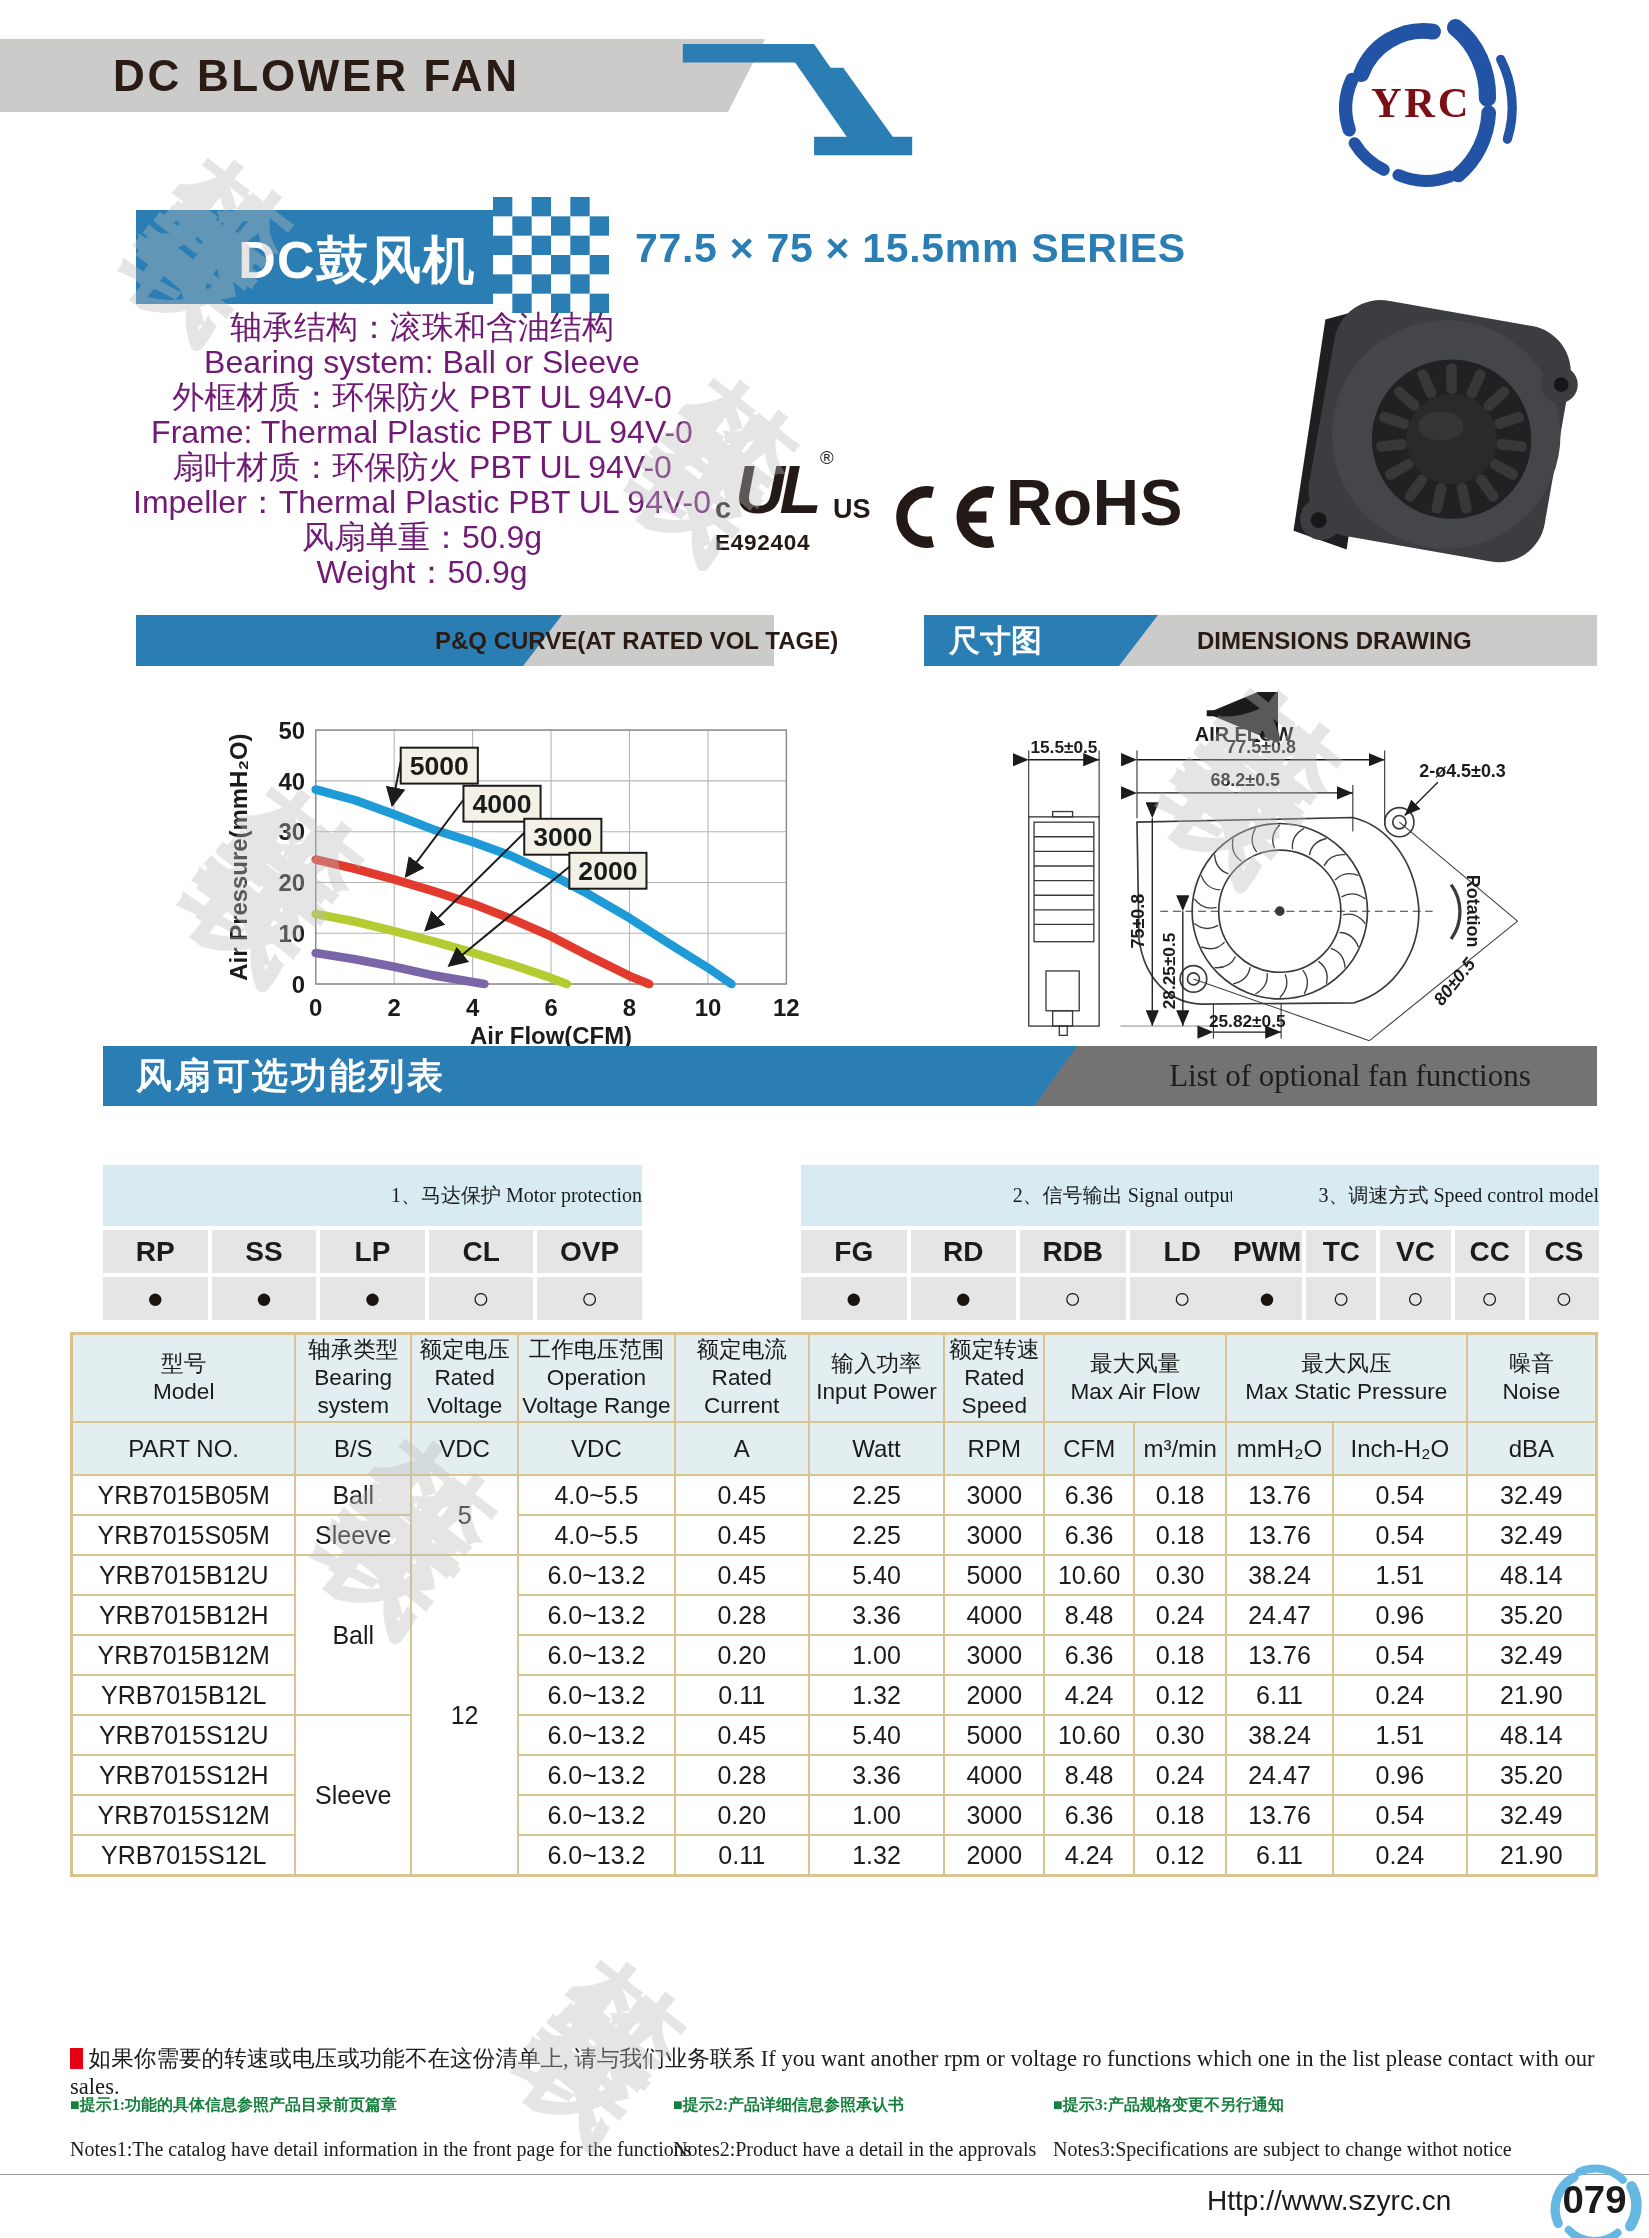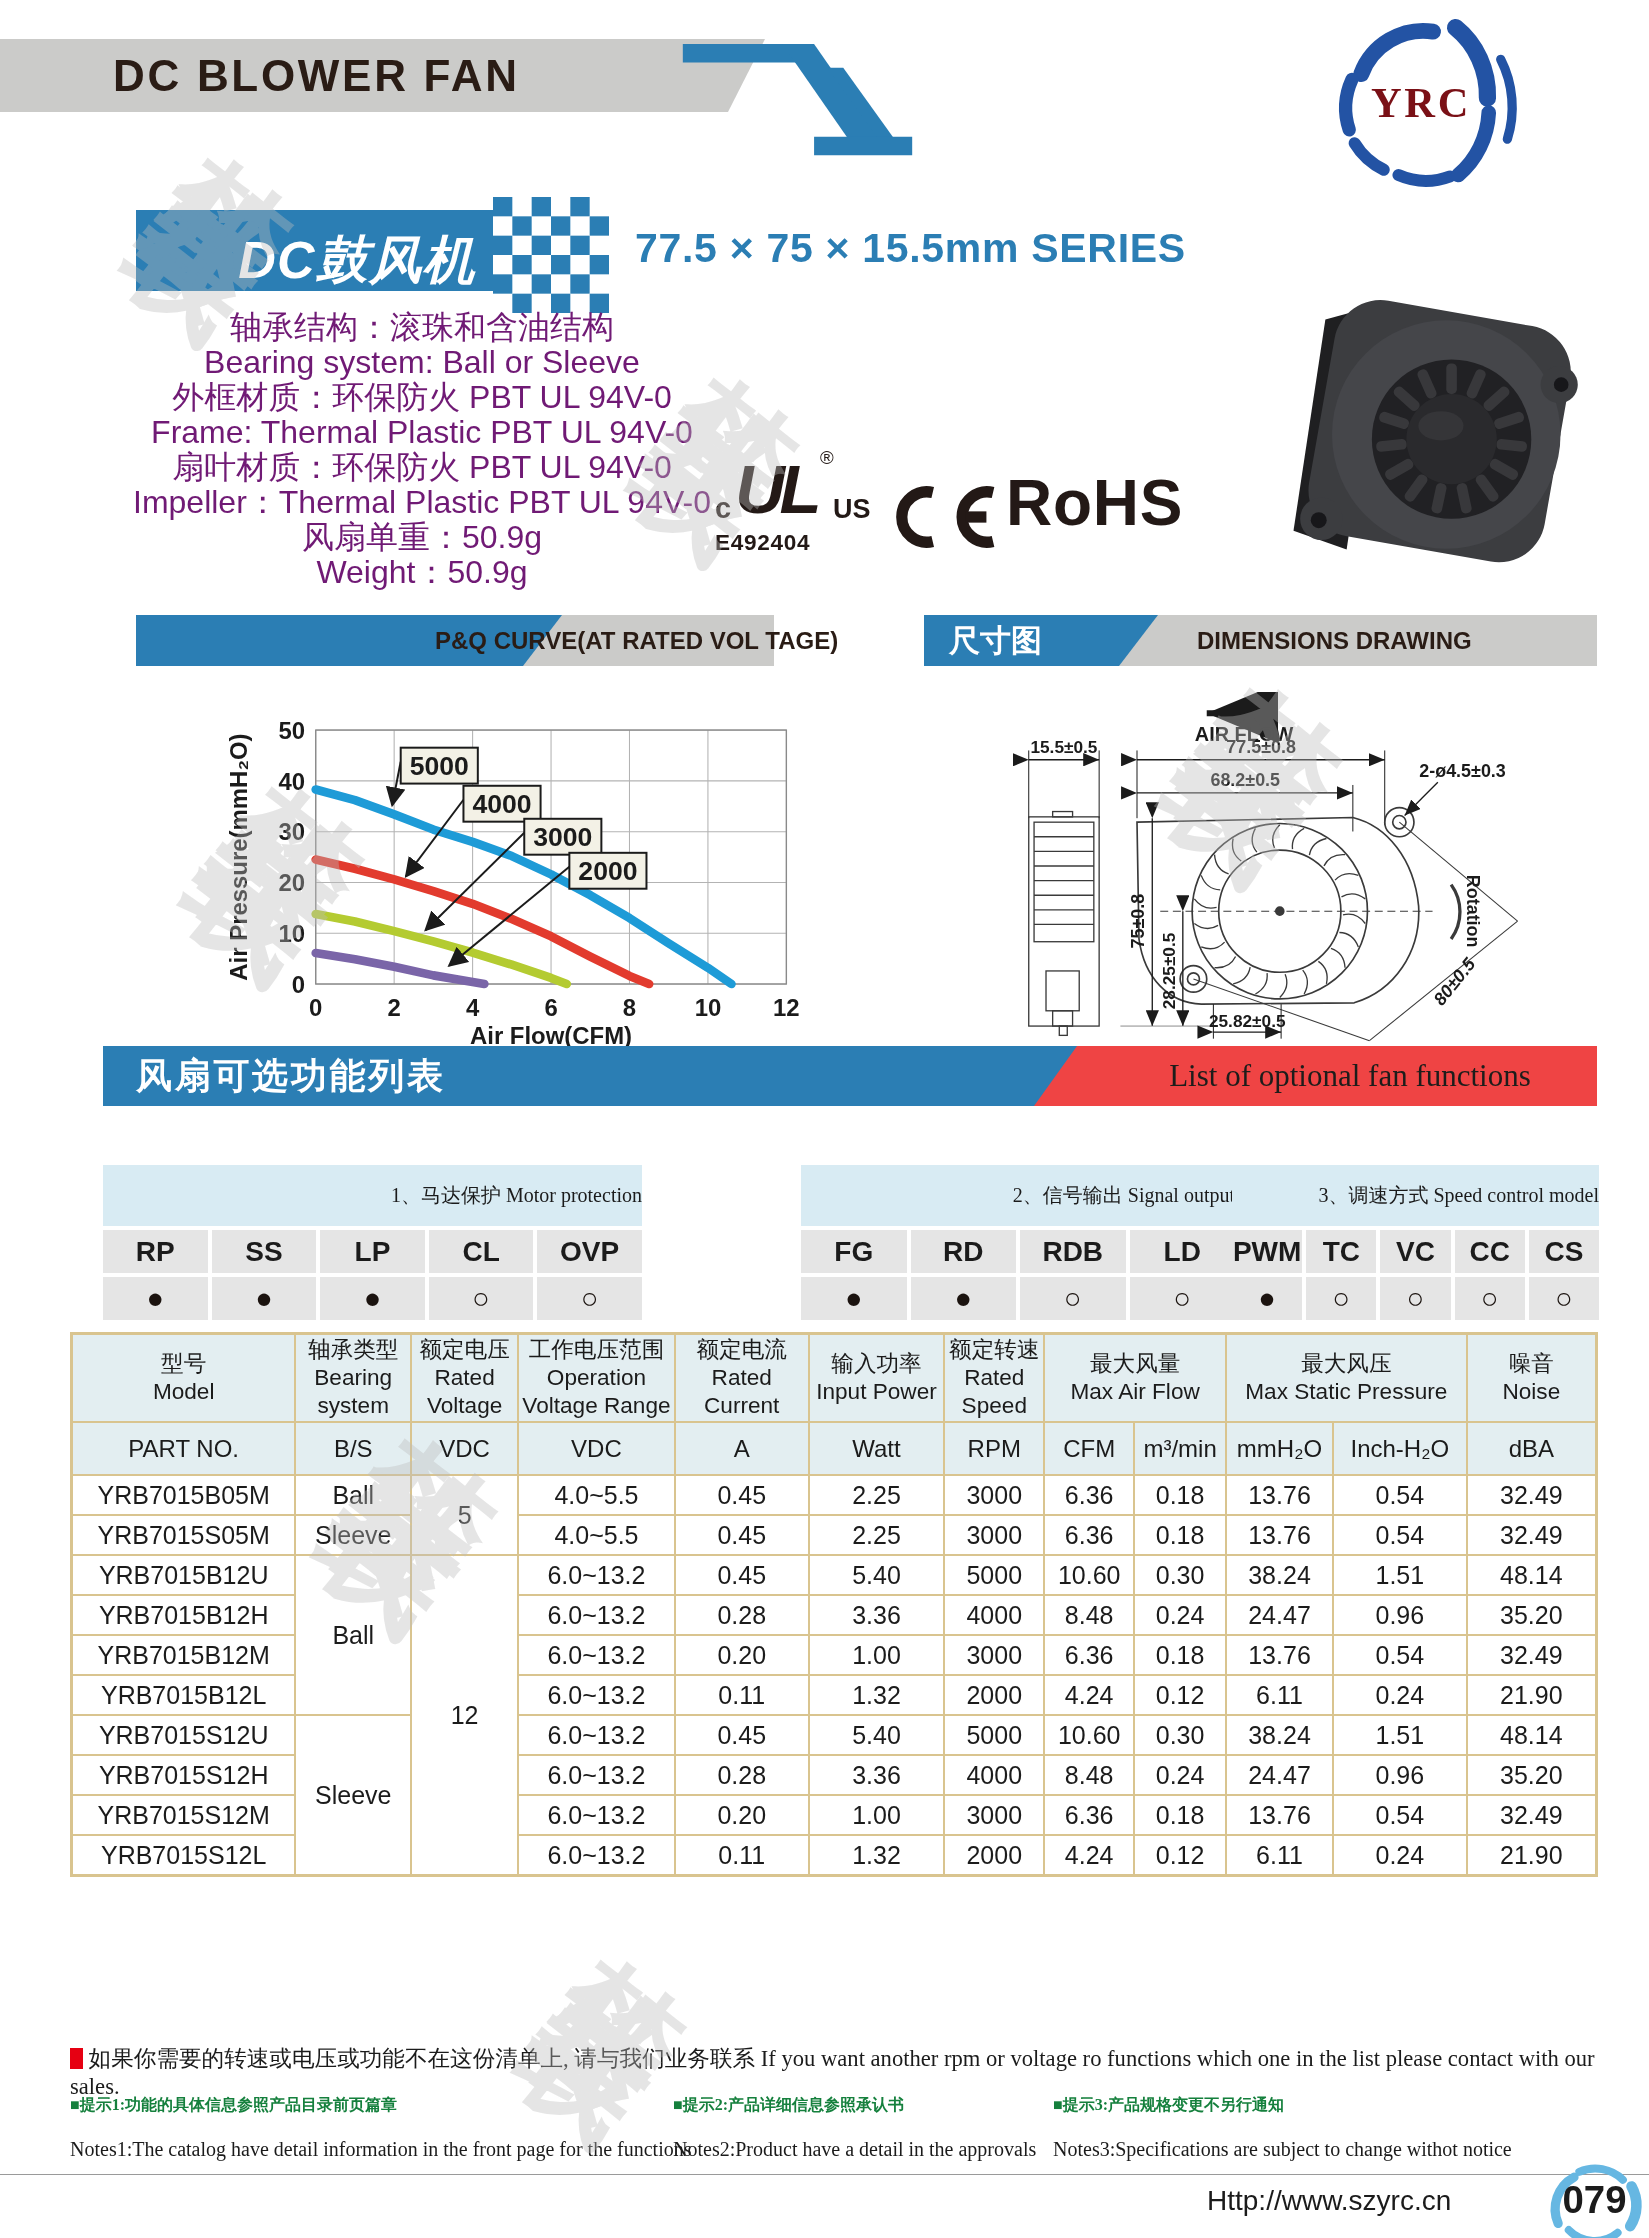--- a/index.html
+++ b/index.html
@@ -13,21 +13,21 @@
 
   
   .top-bar{position:absolute;left:0;top:39px;width:765px;height:73px;background:#cbcbc9;
            clip-path:polygon(0 0,100% 0,calc(100% - 37px) 100%,0 100%);}
   .top-title{position:absolute;left:113px;top:39px;height:73px;line-height:73px;
              font-size:44px;font-weight:800;letter-spacing:2.7px;color:#2a1c15;}
   .chevrons{position:absolute;left:677px;top:40px;}
   .logo{position:absolute;left:1320px;top:13.3px;}
 
   
-  .product-box{position:absolute;left:136px;top:210px;width:442px;height:81px;background:#2b7eb4;font-style:italic;}
+  .product-box{position:absolute;left:136px;top:210px;width:442px;height:94px;background:#2b7eb4;}
   .product-box span{position:absolute;left:0;width:100%;text-align:center;top:16px;
                     font-size:52px;font-weight:700;color:#fff;letter-spacing:1.3px;}
   .checker{position:absolute;left:493px;top:197px;}
   .series{position:absolute;left:635px;top:225px;font-size:41px;font-weight:700;color:#2b7eb4;letter-spacing:0.7px;}
   .specs{position:absolute;left:133px;top:310px;font-size:32px;line-height:35px;color:#701a75;text-align:center;}
 
   .ul-block{position:absolute;left:715px;top:447px;width:173px;color:#231916;}
   .ul-row{position:relative;height:78px;}
   .ul-c{position:absolute;left:0;bottom:0;font-size:29px;font-weight:700;}
   .ul-core{position:absolute;left:20px;bottom:-4px;font-size:69px;font-weight:900;font-style:italic;letter-spacing:-5.3px;}
@@ -47,21 +47,21 @@
   .bar-cn{position:absolute;top:0;height:51px;line-height:51px;color:#fff;font-weight:700;}
 
   
   .chart{position:absolute;left:216px;top:702px;}
 
   
   .dims{position:absolute;left:994px;top:692px;}
   .dims text{font-family:"Liberation Sans",sans-serif;fill:#1b1b1b;}
 
   
-  .fn-bar{position:absolute;left:103px;top:1046px;width:1494px;height:60px;background:#ef4444;}
+  .fn-bar{position:absolute;left:103px;top:1046px;width:1494px;height:60px;background:#737373;}
   .fn-bar .blue{position:absolute;left:0;top:0;height:100%;width:974px;
                 clip-path:polygon(0 0,100% 0,calc(100% - 43px) 100%,0 100%);background:#2b7eb4;}
   .fn-cn{position:absolute;left:33px;top:0;height:60px;line-height:60px;color:#fff;font-size:36px;font-weight:700;letter-spacing:2.7px;}
   .fn-en{position:absolute;left:1004px;top:0;width:486px;height:60px;line-height:60px;text-align:center;
          color:#1d1d1b;font-size:31px;font-weight:500;font-family:"Liberation Serif",serif;}
 
   .group{position:absolute;top:1165px;}
   .g-title{height:61px;line-height:61px;background:#d8ebf3;text-align:right;
            font-size:20px;color:#1b1b1b;font-family:"Liberation Serif",serif;}
   .g-row{display:flex;gap:4px;margin-top:4px;}

